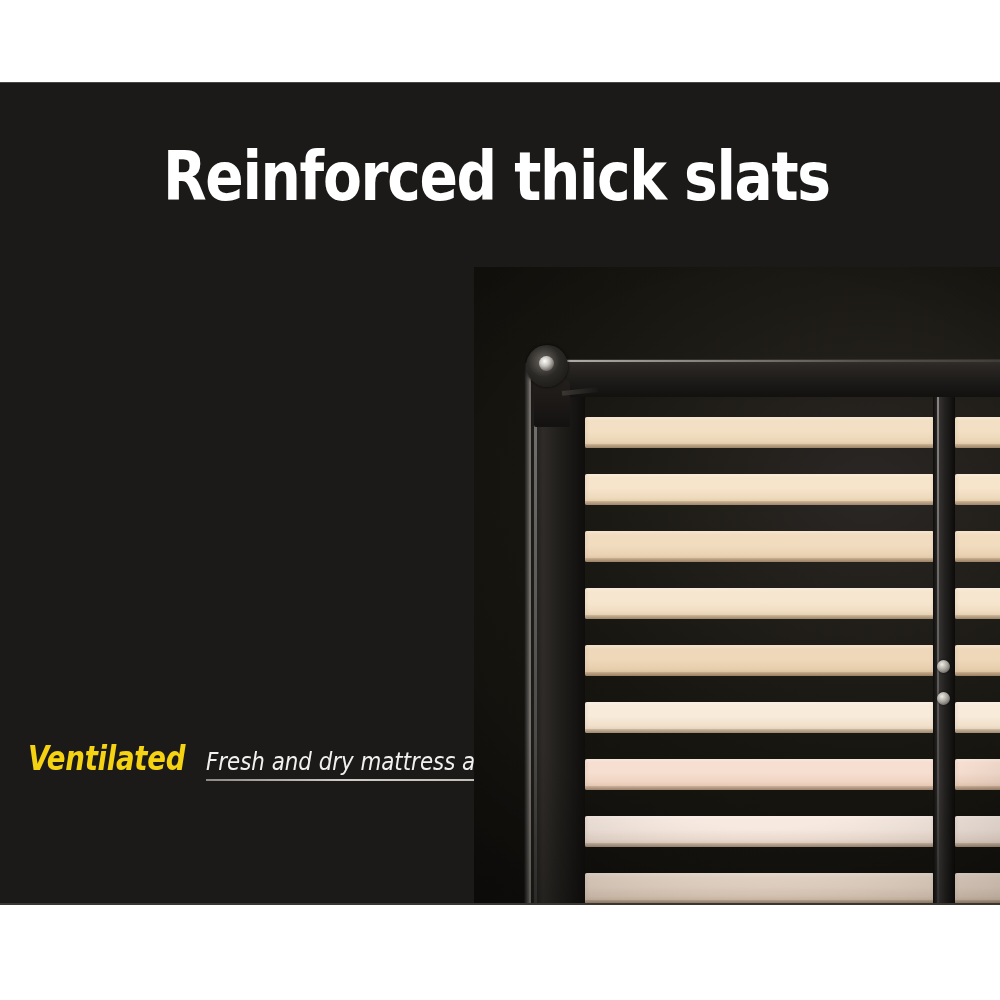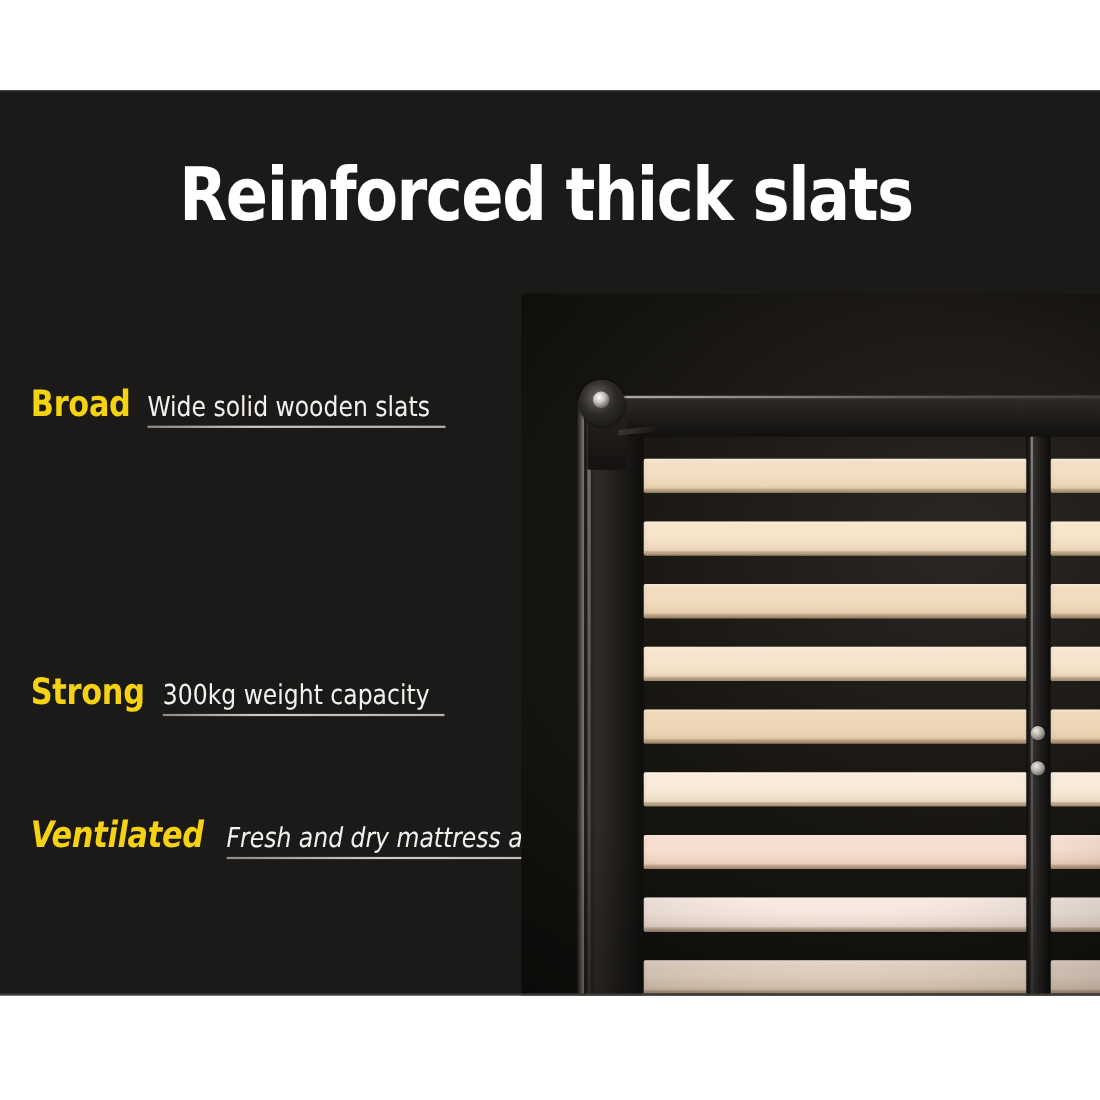--- a/index.html
+++ b/index.html
@@ -101,36 +101,22 @@
 </style>
 </head>
 <body>
 
 <div id="stage">
 
   <div id="panel">
 
     <div id="headline">Reinforced thick slats</div>
 
-    <div class="feature" id="feat0">
-      <span class="f-key">Broad</span>
-      <span class="f-val-wrap">
-        <span class="f-val">Wide solid wooden slats</span>
-        <span class="f-rule"></span>
-      </span>
-    </div>
-
-
-    <div class="feature" id="feat2">
-      <span class="f-key">Strong</span>
-      <span class="f-val-wrap">
-        <span class="f-val">300kg weight capacity</span>
-        <span class="f-rule"></span>
-      </span>
-    </div>
+
+
 
     <div class="feature" id="feat3">
       <span class="f-key">Ventilated</span>
       <span class="f-val-wrap">
         <span class="f-val">Fresh and dry mattress at all times</span>
         <span class="f-rule"></span>
       </span>
     </div>
 
     <div id="photo">

